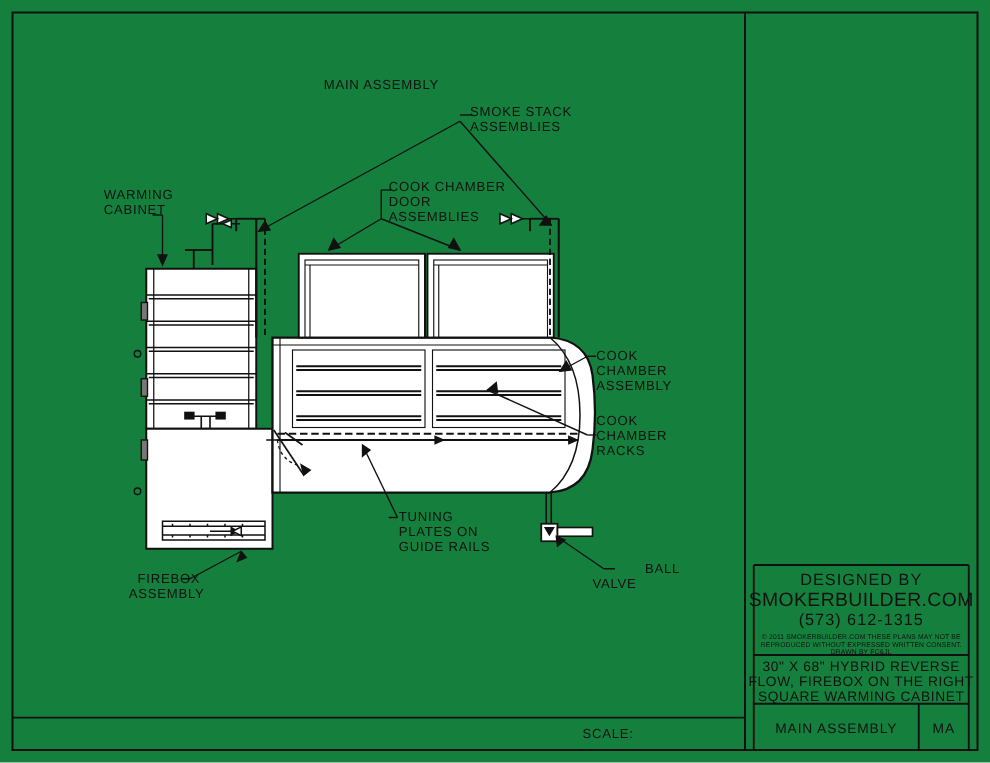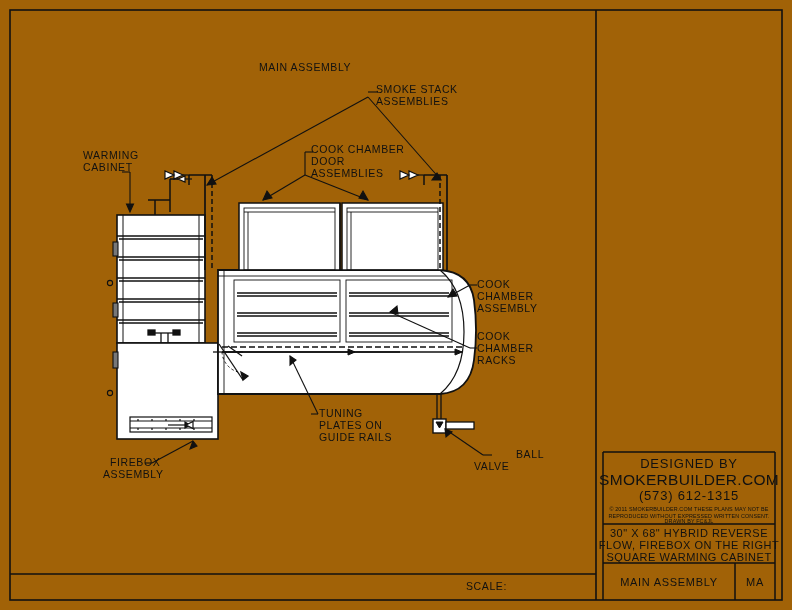--- a/index.html
+++ b/index.html
@@ -7,21 +7,21 @@
     padding: 0;
     background: #ffffff;
   }
   body {
     font-family: "Liberation Sans", sans-serif;
   }
   #sheet {
     position: relative;
     width: 792px;
     height: 610px;
-    background: #a16207;
+    background: #15803d;
     overflow: hidden;
   }
   #drawing-svg {
     position: absolute;
     left: 0;
     top: 0;
     width: 792px;
     height: 610px;
   }
   text {

